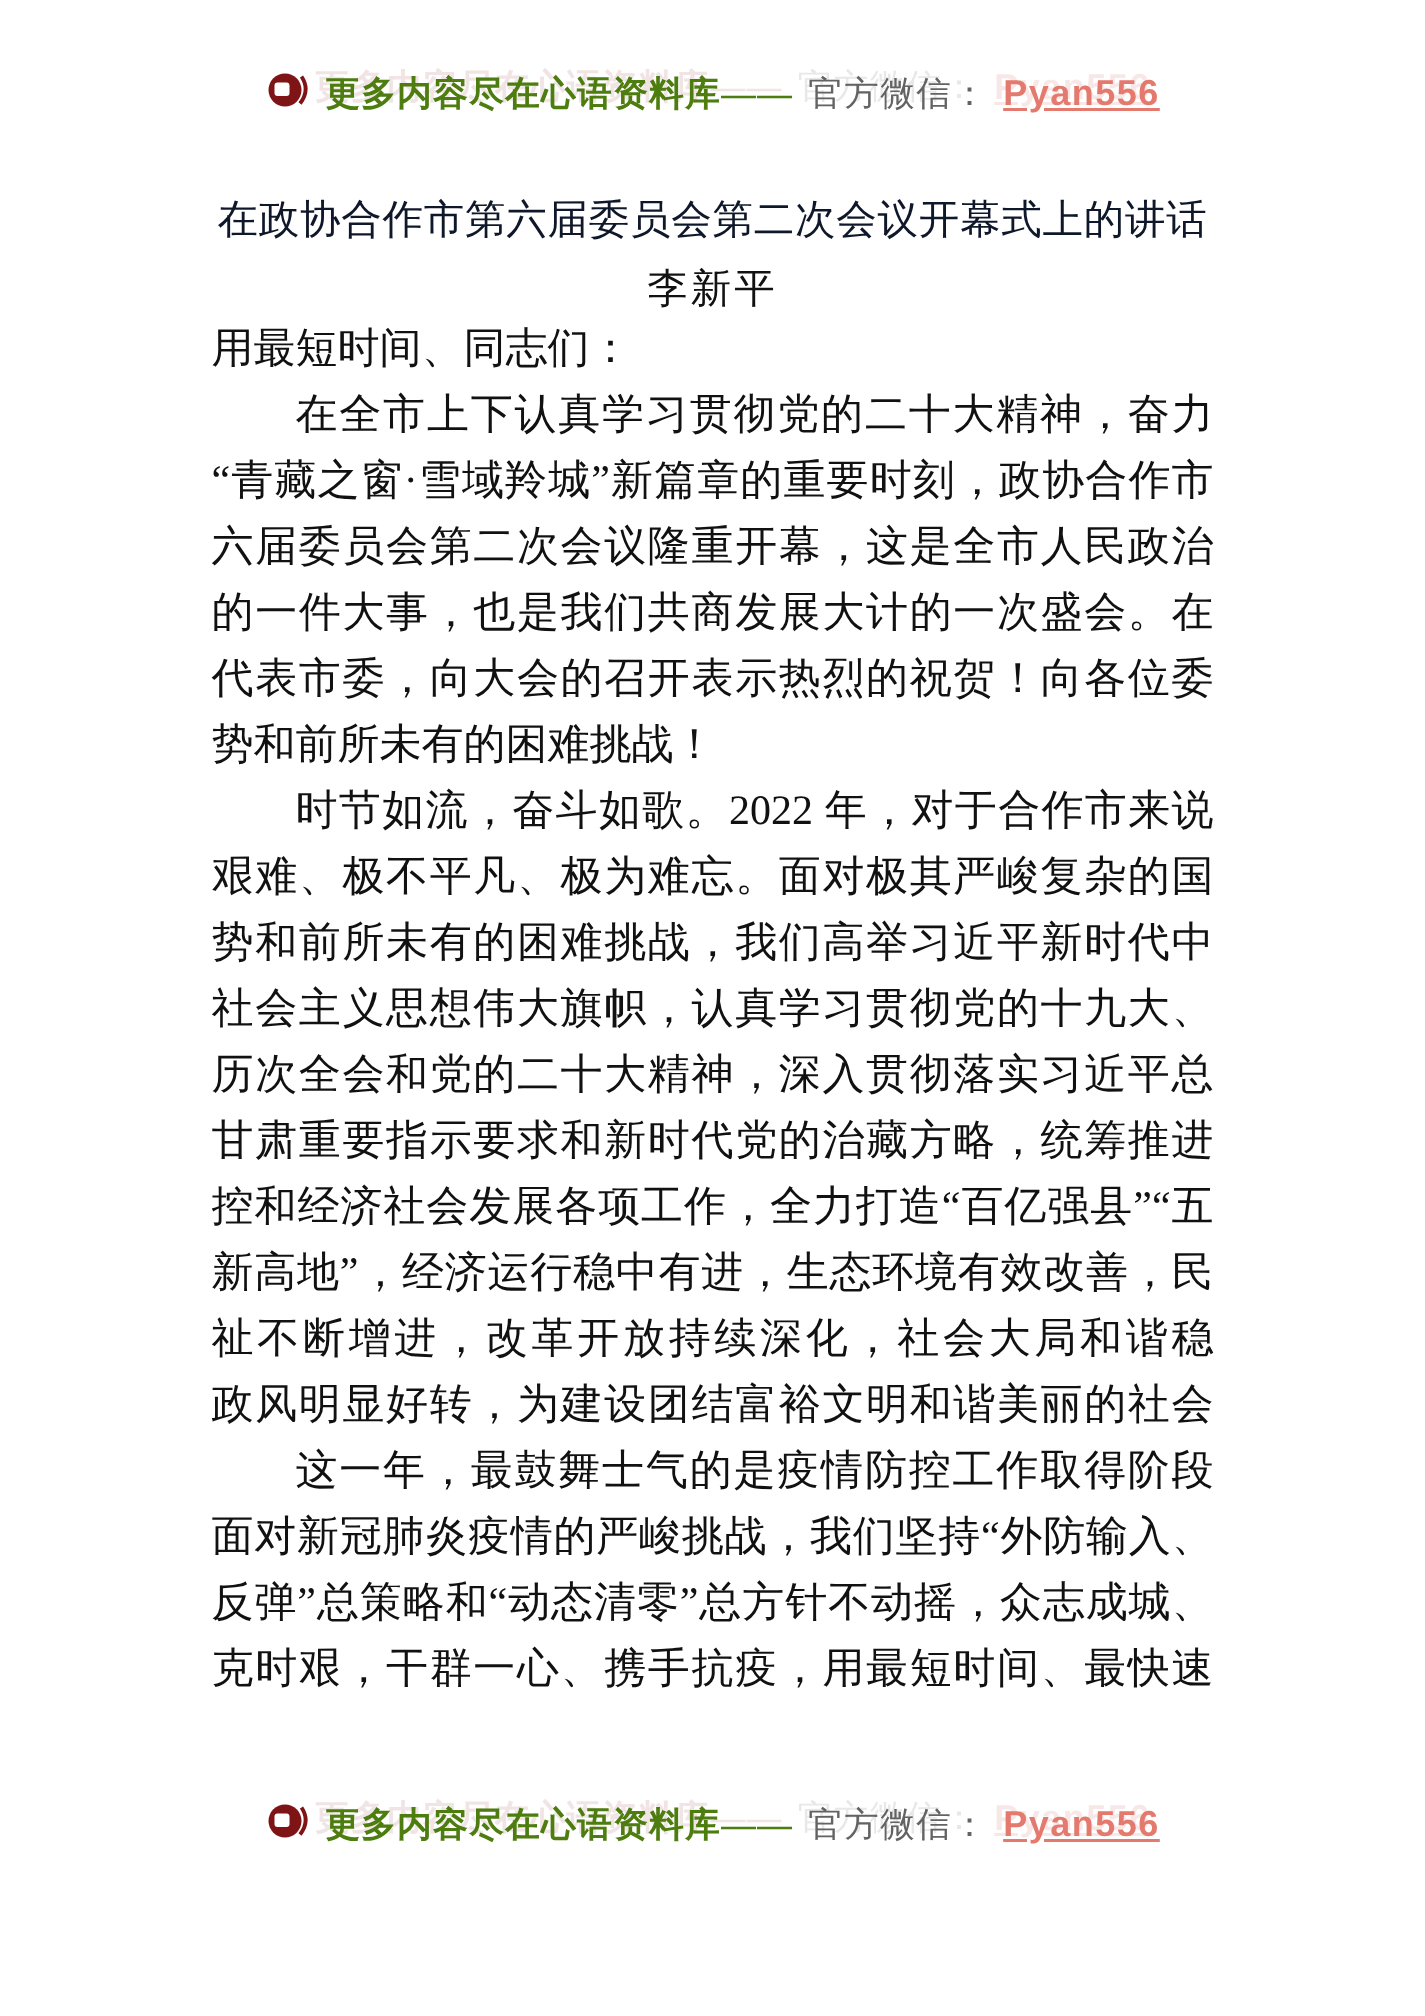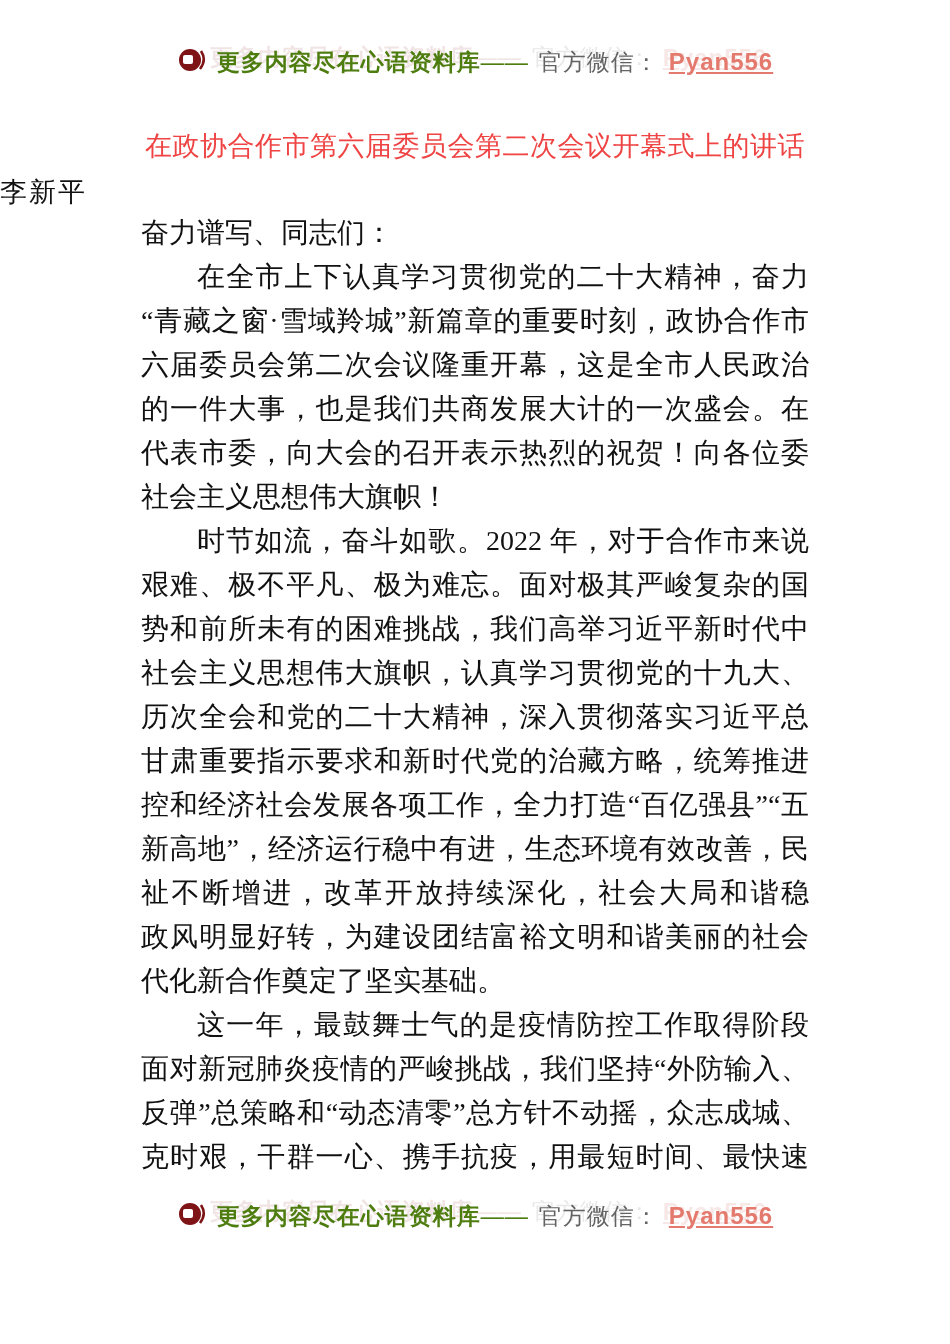--- a/index.html
+++ b/index.html
@@ -54,29 +54,29 @@
   .wm-logo { flex: 0 0 auto; display: inline-block; }
 
   
   .doc-title {
     position: absolute;
     top: 128px;
     left: 0;
     width: 100%;
     text-align: center;
     font-size: 27px;
-    color: #ef4444;
+    color: #0f172a;
     letter-spacing: 0.5px;
   }
   .doc-author {
     position: absolute;
     top: 174px;
     left: 0;
     width: 100%;
-    text-align: left;
+    text-align: center;
     font-size: 27px;
     color: #111111;
     letter-spacing: 2px;
   }
   .doc-body {
     position: absolute;
     top: 211px;
     left: 141px;
     width: 668px;
     font-size: 28px;
@@ -108,38 +108,37 @@
     </span>
     <span class="wm-text"><span>更多内容尽在心语资料库</span><span>——</span></span>
     <span class="wm-label">官方微信：</span>
     <span class="wm-id">Pyan556</span>
   </div>
 
   <div class="doc-title">在政协合作市第六届委员会第二次会议开幕式上的讲话</div>
   <div class="doc-author">李新平</div>
 
   <div class="doc-body" id="doc-body">
-      <div class="body-line para-end">奋力谱写、同志们：</div>
+      <div class="body-line para-end">用最短时间、同志们：</div>
       <div class="body-line indent">在全市上下认真学习贯彻党的二十大精神，奋力谱写</div>
       <div class="body-line">“青藏之窗·雪域羚城”新篇章的重要时刻，政协合作市第</div>
       <div class="body-line">六届委员会第二次会议隆重开幕，这是全市人民政治生活中</div>
       <div class="body-line">的一件大事，也是我们共商发展大计的一次盛会。在此，我</div>
       <div class="body-line">代表市委，向大会的召开表示热烈的祝贺！向各位委员、与</div>
-      <div class="body-line para-end">社会主义思想伟大旗帜！</div>
+      <div class="body-line para-end">势和前所未有的困难挑战！</div>
       <div class="body-line indent">时节如流，奋斗如歌。2022 年，对于合作市来说极其</div>
       <div class="body-line">艰难、极不平凡、极为难忘。面对极其严峻复杂的国内外形</div>
       <div class="body-line">势和前所未有的困难挑战，我们高举习近平新时代中国特色</div>
       <div class="body-line">社会主义思想伟大旗帜，认真学习贯彻党的十九大、十九届</div>
       <div class="body-line">历次全会和党的二十大精神，深入贯彻落实习近平总书记对</div>
       <div class="body-line">甘肃重要指示要求和新时代党的治藏方略，统筹推进疫情防</div>
       <div class="body-line">控和经济社会发展各项工作，全力打造“百亿强县”“五个</div>
       <div class="body-line">新高地”，经济运行稳中有进，生态环境有效改善，民生福</div>
       <div class="body-line">祉不断增进，改革开放持续深化，社会大局和谐稳定，党风</div>
       <div class="body-line">政风明显好转，为建设团结富裕文明和谐美丽的社会主义现</div>
-      <div class="body-line para-end">代化新合作奠定了坚实基础。</div>
       <div class="body-line indent">这一年，最鼓舞士气的是疫情防控工作取得阶段性成果</div>
       <div class="body-line">面对新冠肺炎疫情的严峻挑战，我们坚持“外防输入、内防</div>
       <div class="body-line">反弹”总策略和“动态清零”总方针不动摇，众志成城、共</div>
       <div class="body-line">克时艰，干群一心、携手抗疫，用最短时间、最快速度、最</div>
     </div>
 
   <div class="watermark footer">
     <span class="wm-logo">
       <svg width="30" height="28" viewBox="0 0 30 28" aria-hidden="true">
         <circle cx="13" cy="14" r="11" fill="#7e1416"></circle>

